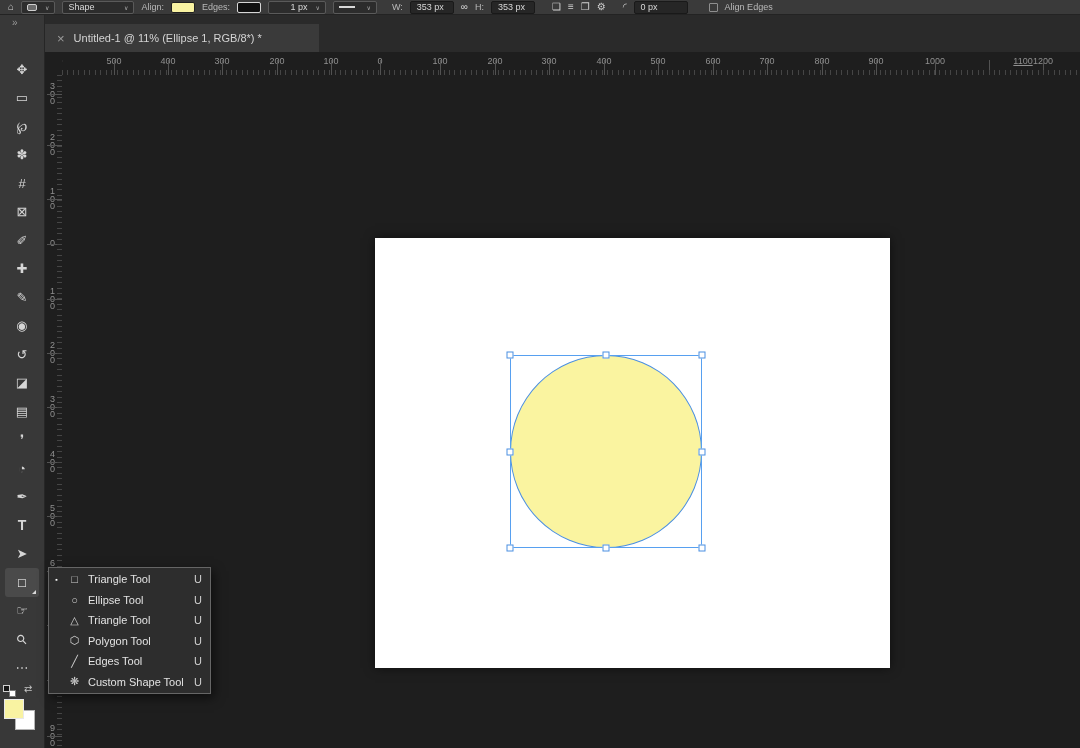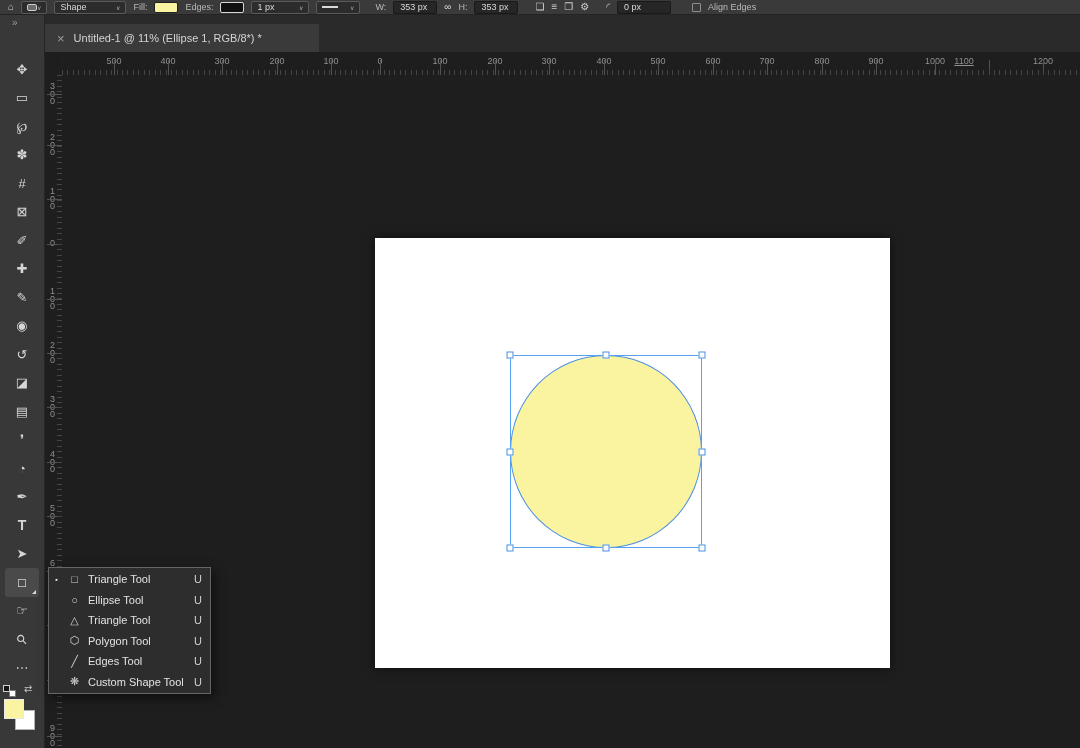--- a/index.html
+++ b/index.html
@@ -7,21 +7,21 @@
   body{background:#1e1e1e;font-family:"Liberation Sans",sans-serif;position:relative;color:#ccc;}
 
   
   .options-bar{position:absolute;left:0;top:0;width:1080px;height:15px;background:#3a3a3a;
     border-bottom:1px solid #232323;display:flex;align-items:center;gap:7px;padding:0 8px;
     font-size:9px;color:#c9c9c9;z-index:30;}
   .obar-icon{color:#cfcfcf;font-size:10px;line-height:10px;}
   .obar-icon.sp{margin-left:10px;}
   .olabel{color:#b9b9b9;}
   .obox{height:13px;background:#2c2c2c;border:1px solid #5a5a5a;border-radius:2px;
-    display:flex;align-items:center;gap:0;padding:0 5px;color:#dadada;}
+    display:flex;align-items:center;gap:8px;padding:0 5px;color:#dadada;}
   .chev{font-size:6px;color:#aaa;}
   .preset-rect{width:10px;height:7px;border:1px solid #d0d0d0;border-radius:2px;background:#6b6b6b;}
   .line-sample{width:16px;height:0;border-top:2px solid #d8d8d8;}
   .swatch{width:24px;height:11px;border-radius:2px;display:inline-block;}
   .swatch.fill{background:#f9f3a2;border:1px solid #202020;}
   .swatch.stroke{background:#101010;border:1px solid #d6d6d6;}
   .field{height:13px;min-width:44px;background:#262626;border:1px solid #191919;border-radius:2px;
     padding:0 6px;display:flex;align-items:center;color:#d8d8d8;}
   .checkbox{width:9px;height:9px;border:1px solid #8f8f8f;border-radius:1px;margin-left:14px;background:transparent;}
 
@@ -102,25 +102,25 @@
   <div class="options-bar" data-name="options-bar">
     <span class="obar-icon" data-name="home-icon">⌂</span>
     <div class="obox" data-name="tool-preset-picker">
       <span class="preset-rect" data-name="shape-tool-preview-icon"></span>
       <span class="chev" data-name="chevron-down-icon">∨</span>
     </div>
     <div class="obox" data-name="tool-mode-select" style="min-width:72px;justify-content:space-between;">
       <span data-name="tool-mode-value">Shape</span>
       <span class="chev" data-name="chevron-down-icon">∨</span>
     </div>
-    <span class="olabel" data-name="fill-label">Fill:</span>
+    <span class="olabel" data-name="fill-label">Align:</span>
     <span class="swatch fill" data-name="fill-swatch" style="background: rgb(249, 243, 162);"></span>
     <span class="olabel" data-name="stroke-label">Edges:</span>
     <span class="swatch stroke" data-name="stroke-swatch"></span>
-    <div class="obox" data-name="stroke-width-select" style="min-width:58px;justify-content:space-between;">
+    <div class="obox" data-name="stroke-width-select" style="min-width:58px;justify-content:flex-end;">
       <span data-name="stroke-width-value">1 px</span>
       <span class="chev" data-name="chevron-down-icon">∨</span>
     </div>
     <div class="obox" data-name="stroke-type-select" style="min-width:44px;justify-content:space-between;">
       <span class="line-sample" data-name="stroke-style-line-icon"></span>
       <span class="chev" data-name="chevron-down-icon">∨</span>
     </div>
     <span class="olabel" style="margin-left:8px;" data-name="width-label">W:</span>
     <div class="field" data-name="width-input">353 px</div>
     <span class="obar-icon" data-name="link-dimensions-icon">∞</span>
@@ -252,21 +252,21 @@
         <span class="h-num" data-name="ruler-label" style="left: 651px;">600</span>
         <i class="h-tick" data-name="ruler-tick" style="left: 651px;"></i>
         <span class="h-num" data-name="ruler-label" style="left: 705px;">700</span>
         <i class="h-tick" data-name="ruler-tick" style="left: 705px;"></i>
         <span class="h-num" data-name="ruler-label" style="left: 760px;">800</span>
         <i class="h-tick" data-name="ruler-tick" style="left: 760px;"></i>
         <span class="h-num" data-name="ruler-label" style="left: 814px;">900</span>
         <i class="h-tick" data-name="ruler-tick" style="left: 814px;"></i>
         <span class="h-num" data-name="ruler-label" style="left: 873px;">1000</span>
         <i class="h-tick" data-name="ruler-tick" style="left: 873px;"></i>
-        <span class="h-num" data-name="ruler-label" style="left: 902px; text-decoration: underline;">1100</span>
+        <span class="h-num" data-name="ruler-label" style="left: 961px; text-decoration: underline;">1100</span>
         <i class="h-tick" data-name="ruler-tick" style="left: 927px;"></i>
         <span class="h-num" data-name="ruler-label" style="left: 981px;">1200</span>
         <i class="h-tick" data-name="ruler-tick" style="left: 981px;"></i>
       </div>
     <div class="v-ruler" data-name="vertical-ruler">
         <span class="v-num" data-name="ruler-label" style="top: 19px;">
           <b>3</b>
           <b>0</b>
           <b>0</b>
         </span>

